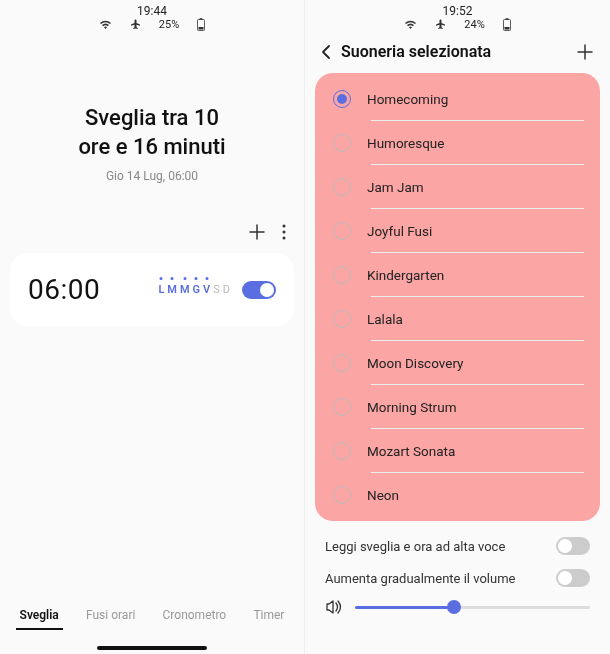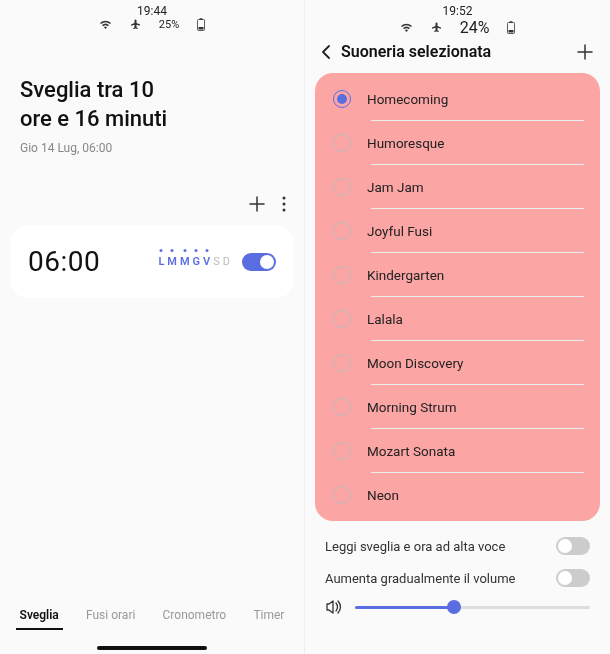--- a/index.html
+++ b/index.html
@@ -4,21 +4,21 @@
 <style>
   * { margin: 0; padding: 0; box-sizing: border-box; font-family: -apple-system, BlinkMacSystemFont, 'Segoe UI', Roboto, sans-serif; }
   body { display: flex; width: 610px; height: 654px; background: #f5f5f7; }
   .screen { width: 305px; height: 654px; background: #fafafa; position: relative; display: flex; flex-direction: column; }
   .screen.left { border-right: 1px solid #eee; }
   .status-bar { display: flex; justify-content: space-between; align-items: center; padding: 4px 12px 2px 12px; font-size: 12px; color: #222; height: 24px; flex-direction: column; }
   .status-right { display: flex; align-items: center; gap: 18px; }
   .status-right svg { display: block; }
   
   
-  .alarm-header { margin-top: 52px; padding: 0 20px; }
+  .alarm-header { text-align: center; margin-top: 80px; padding: 0 20px; }
   .alarm-title { font-size: 22px; font-weight: 500; color: #111; line-height: 1.3; }
   .alarm-subtitle { font-size: 12px; color: #888; margin-top: 8px; }
   .actions-row { display: flex; justify-content: flex-end; align-items: center; gap: 16px; padding: 10px 18px 6px; margin-top: 30px; }
   .alarm-card { background: #fff; border-radius: 18px; margin: 6px 10px; padding: 20px 18px; display: flex; align-items: center; justify-content: space-between; }
   .alarm-time { font-size: 28px; font-weight: 400; color: #111; letter-spacing: 0.5px; }
   .alarm-card-right { display: flex; align-items: center; gap: 12px; }
   .day-letters { display: flex; gap: 3px; font-size: 11px; align-items: baseline; }
   .day-letters span { color: #bbb; position: relative; }
   .day-letters span.on { color: #5b6ee1; font-weight: 600; }
   .day-letters span.on::before { content: ""; position: absolute; top: -6px; left: 50%; transform: translateX(-50%); width: 3px; height: 3px; border-radius: 50%; background: #5b6ee1; }
@@ -127,21 +127,21 @@
 <div class="screen">
   <div class="status-bar">
     <span>19:52</span>
     <div class="status-right">
       <svg width="13" height="10" viewBox="0 0 13 10">
           <path d="M6.5 9 L8 7.2 Q6.5 6 5 7.2 Z M3 5 Q6.5 2 10 5 L8.8 6.2 Q6.5 4.2 4.2 6.2 Z M1 3 Q6.5 -1.5 12 3 L11 4 Q6.5 0.5 2 4 Z" fill="#333"></path>
         </svg>
       <svg width="11" height="11" viewBox="0 0 11 11">
           <path d="M10 5.5 L6.5 4 L6.5 1.5 Q6.5 0.5 5.5 0.5 Q4.5 0.5 4.5 1.5 L4.5 4 L1 5.5 L1 6.8 L4.5 5.8 L4.5 8.2 L3.3 9 L3.3 10 L5.5 9.4 L7.7 10 L7.7 9 L6.5 8.2 L6.5 5.8 L10 6.8 Z" fill="#333"></path>
         </svg>
-      <span style="font-size:16px;">24%</span>
+      <span style="font-size:11px;">24%</span>
       <svg width="8" height="13" viewBox="0 0 8 13">
           <rect x="0.5" y="1.5" width="7" height="11" rx="1" fill="none" stroke="#333" stroke-width="0.8"></rect>
           <rect x="2.5" y="0.3" width="3" height="1.5" rx="0.5" fill="#333"></rect>
           <rect x="1.5" y="9" width="5" height="2.5" fill="#333"></rect>
         </svg>
     </div>
   </div>
 
   <div class="ringtone-header">
     <div class="ringtone-title">

